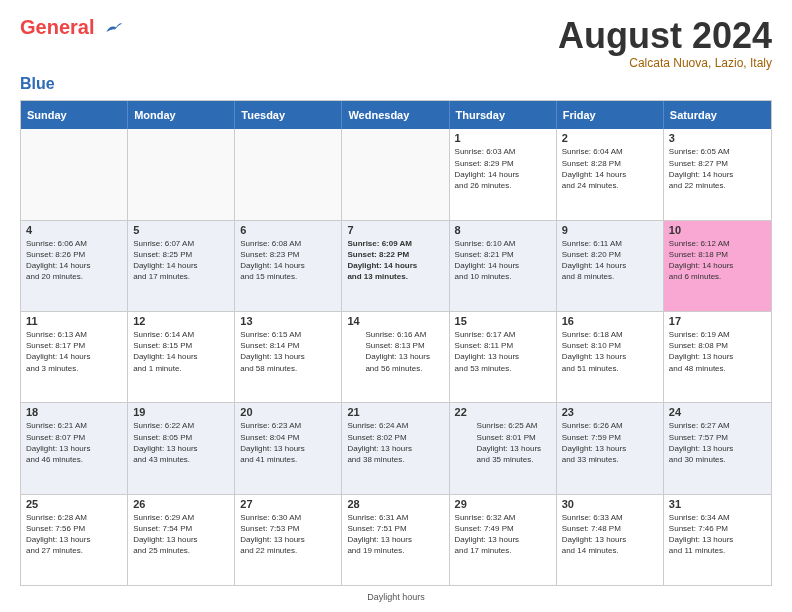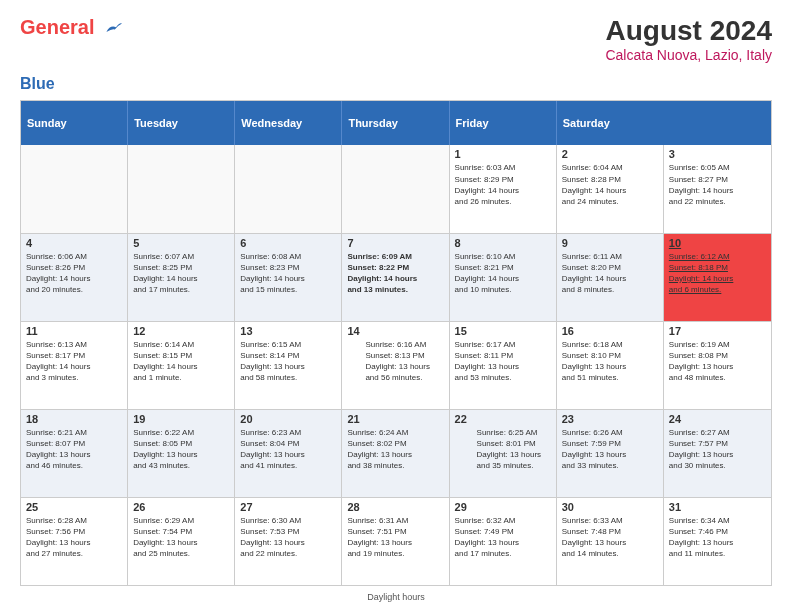--- a/index.html
+++ b/index.html
@@ -35,46 +35,46 @@
     }
     .logo-icon {
       width: 28px;
       height: 28px;
       margin-left: 2px;
     }
     .title-section {
       text-align: right;
     }
     .main-title {
-      font-size: 28px;
+      font-size: 36px;
       font-weight: bold;
       color: #333;
       line-height: 1.1;
     }
     .subtitle {
-      font-size: 14px;
-      color: #be185d;
+      font-size: 12px;
+      color: #a16207;
       text-align: right;
     }
     .calendar {
       flex: 1;
       display: flex;
       flex-direction: column;
       border: 1px solid #ccc;
     }
     .cal-header {
       display: grid;
       grid-template-columns: repeat(7, 1fr);
       background: #2d6bb5;
     }
     .cal-header-cell {
       color: #fff;
       font-size: 11px;
       font-weight: bold;
-      padding: 16px 6px;
+      padding: 8px 6px;
       border-right: 1px solid #5588cc;
       text-align: left;
     }
     .cal-header-cell:last-child { border-right: none; }
     .cal-body {
       display: flex;
       flex-direction: column;
       flex: 1;
     }
     .cal-row {
@@ -132,20 +132,21 @@
     </div>
     <div class="title-section">
       <div class="main-title">August 2024</div>
       <div class="subtitle">Calcata Nuova, Lazio, Italy</div>
     </div>
   </div>
 
   <div class="calendar">
     <div class="cal-header">
     <div class="cal-header-cell">Sunday</div>
+        <div class="cal-header-cell">Monday</div>
         <div class="cal-header-cell">Tuesday</div>
         <div class="cal-header-cell">Wednesday</div>
         <div class="cal-header-cell">Thursday</div>
         <div class="cal-header-cell">Friday</div>
         <div class="cal-header-cell">Saturday</div>
       </div>
     <div class="cal-body">
     <div class="cal-row">
           <div class="cal-cell empty"></div>
           <div class="cal-cell empty"></div>
@@ -209,21 +210,21 @@
 Daylight: 14 hours
 and 10 minutes.</div>
           </div>
           <div class="cal-cell alt-row" style="background: rgb(237, 241, 247);">
             <span class="day-num">9</span>
             <div class="day-info" style="white-space: pre-line;">Sunrise: 6:11 AM
 Sunset: 8:20 PM
 Daylight: 14 hours
 and 8 minutes.</div>
           </div>
-          <div class="cal-cell alt-row" style="background: #ef4444; text-decoration: underline;">
+          <div class="cal-cell alt-row" style="background: #f9a8d4;">
             <span class="day-num">10</span>
             <div class="day-info" style="white-space: pre-line;">Sunrise: 6:12 AM
 Sunset: 8:18 PM
 Daylight: 14 hours
 and 6 minutes.</div>
           </div>
         </div>
         <div class="cal-row">
           <div class="cal-cell">
             <span class="day-num">11</span>

